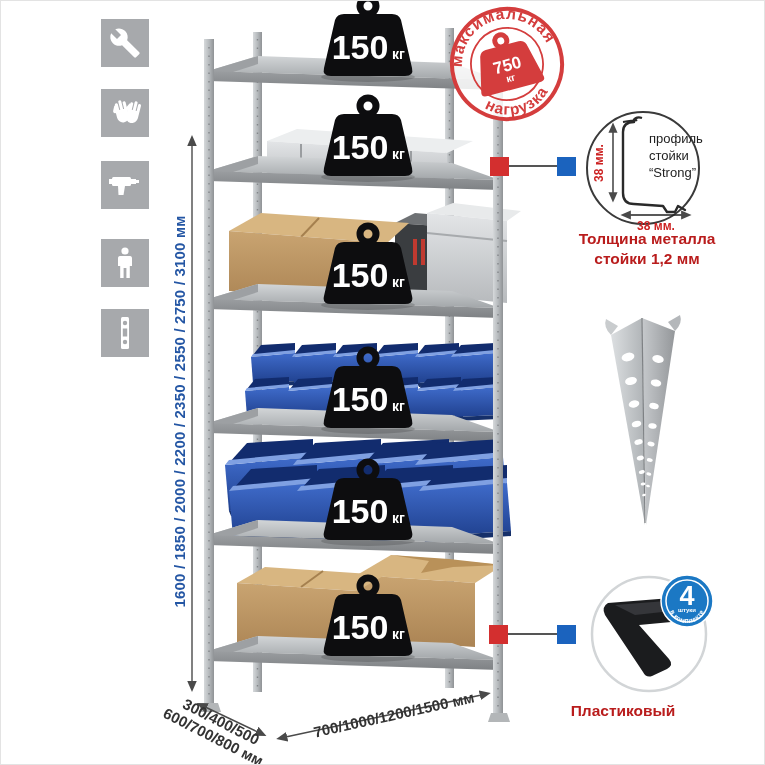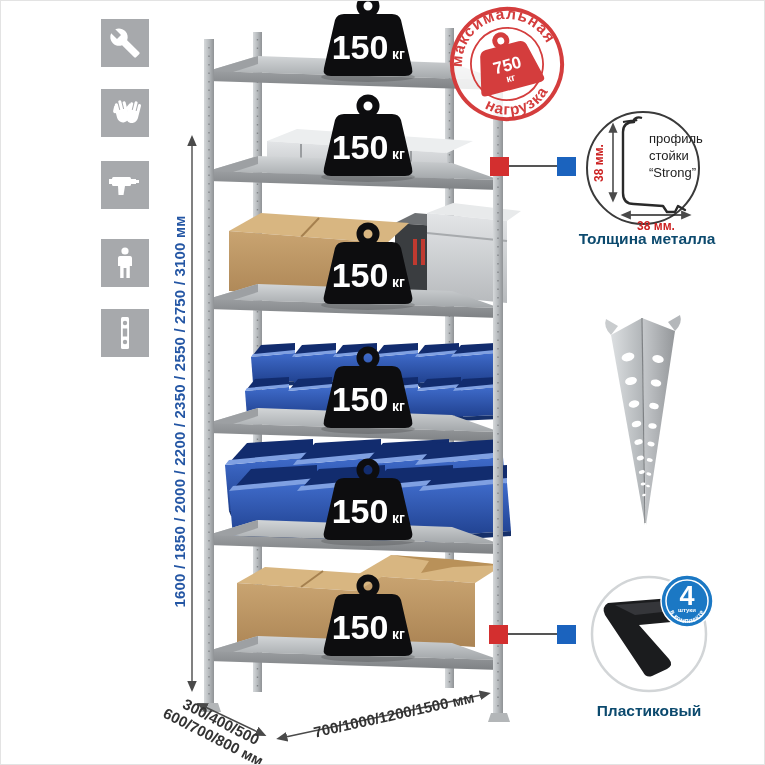--- a/index.html
+++ b/index.html
@@ -3,23 +3,23 @@
 <meta charset="utf-8">
 <style>
   html,body{margin:0;padding:0;background:#fff;}
   .canvas{position:relative;width:765px;height:765px;background:#ffffff;
     font-family:"Liberation Sans",sans-serif;overflow:hidden;border:1px solid #e3e3e3;box-sizing:border-box;}
   .icon-box{position:absolute;left:100px;width:48px;height:48px;background:#a7a9ac;
     display:flex;align-items:center;justify-content:center;}
   .main-svg{position:absolute;left:0;top:0;}
   .h-label{position:absolute;left:-102px;top:402px;width:560px;text-align:center;
     transform:rotate(-90deg);font-size:15px;font-weight:700;color:#2456a4;letter-spacing:.2px;}
-  .caption{position:absolute;text-align:center;font-size:15.5px;font-weight:600;color:#0c4a6e;line-height:1.32;}
+  .caption{position:absolute;text-align:center;font-size:15.5px;font-weight:600;color:#b91c1c;line-height:1.32;}
   .cap-profile{left:568px;top:228px;width:156px;}
-  .cap-foot{left:570px;top:700px;width:156px;}
+  .cap-foot{left:544px;top:700px;width:156px;}
   .bot-dim{position:absolute;font-size:15px;font-weight:600;color:#333;text-align:center;line-height:1.12;}
   .bot-dim-depth{left:146px;top:712px;width:140px;transform:rotate(27deg);}
   .bot-dim-width{left:283px;top:706px;width:220px;transform:rotate(-12.5deg);}
   svg text{font-family:"Liberation Sans",sans-serif;}
   .wv{font-size:34px;font-weight:700;fill:#ffffff;text-anchor:middle;}
   .wu{font-size:14px;font-weight:700;fill:#ffffff;}
   .stamp-arc{font-size:15.5px;font-weight:700;fill:#d43d3d;letter-spacing:1px;}
   .stamp-val{font-size:17px;font-weight:700;fill:#ffffff;text-anchor:middle;}
   .stamp-unit{font-size:10px;font-weight:700;fill:#ffffff;text-anchor:middle;}
   .prof-title{font-size:13px;fill:#222222;}
@@ -357,20 +357,21 @@
         <text class="badge-arc"><textPath href="#bArc" startOffset="50%" text-anchor="middle">в комплекте</textPath></text>
       </g>
     </g>
 
     <line x1="200" y1="704" x2="261" y2="733" stroke="#4a4a4a" stroke-width="1.4" marker-start="url(#arr)" marker-end="url(#arr)"></line>
     <line x1="280" y1="737" x2="485" y2="693" stroke="#4a4a4a" stroke-width="1.4" marker-start="url(#arr)" marker-end="url(#arr)"></line>
   </svg>
 
   <div class="caption cap-profile">
     <div>Толщина металла</div>
+    <div>стойки 1,2 мм</div>
   </div>
   <div class="caption cap-foot">
     <div>Пластиковый</div>
   </div>
 
   <div class="bot-dim bot-dim-depth">
     <div>300/400/500</div>
     <div>600/700/800 мм</div>
   </div>
   <div class="bot-dim bot-dim-width">700/1000/1200/1500 мм</div>

